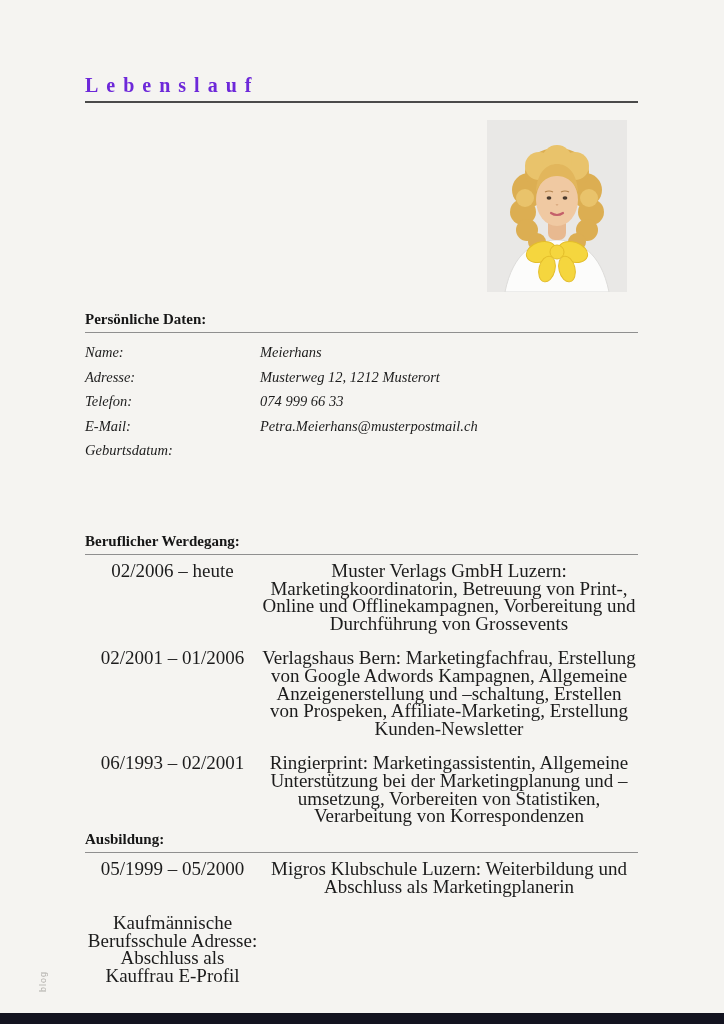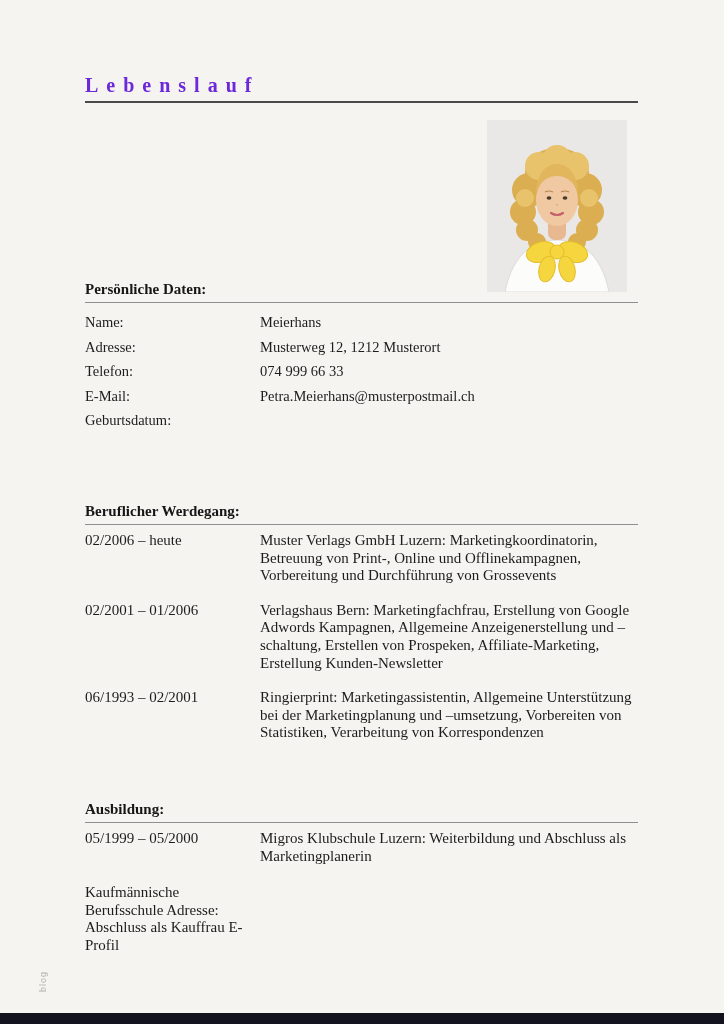--- a/index.html
+++ b/index.html
@@ -23,47 +23,49 @@
     width:553px; height:2px; background:#4a4a4a;
   }
 
   .photo {
     position:absolute; left:487px; top:120px;
     width:140px; height:172px;
     background:#e9e8e6;
     overflow:hidden;
   }
 
-  .section { position:absolute; left:85px; width:553px; }
+  .section { position:absolute; left:85px; width:553px;margin-top:30px; }
   .sec-personal  { top:281px; }
   .sec-career    { top:503px; }
   .sec-education { top:801px; }
 
   .section-heading {
     font-size:15px; font-weight:bold; color:#161616;
     padding-bottom:4px;
     border-bottom:1px solid #8f8f8f;
     margin-bottom:7px;
   }
 
   .field-row {
     display:grid;
     grid-template-columns:175px 1fr;
     font-size:14.5px;
     line-height:24.6px;
+    font-style:italic;
   }
   .field-row .label { }
   .field-row .value { }
 
   .entry {
     display:grid;
     grid-template-columns:175px 1fr;
-    font-size:15px;
+    font-size:19px;
     line-height:17.6px;
     margin-bottom:17px;
+    text-align:center;
   }
   .entry .period { white-space:nowrap; }
   .entry .description { }
 
   .sec-education .entry { margin-bottom:19px; }
 
   .watermark {
     position:absolute; left:38px; top:992px;
     transform:rotate(-90deg);
     transform-origin:left top;

